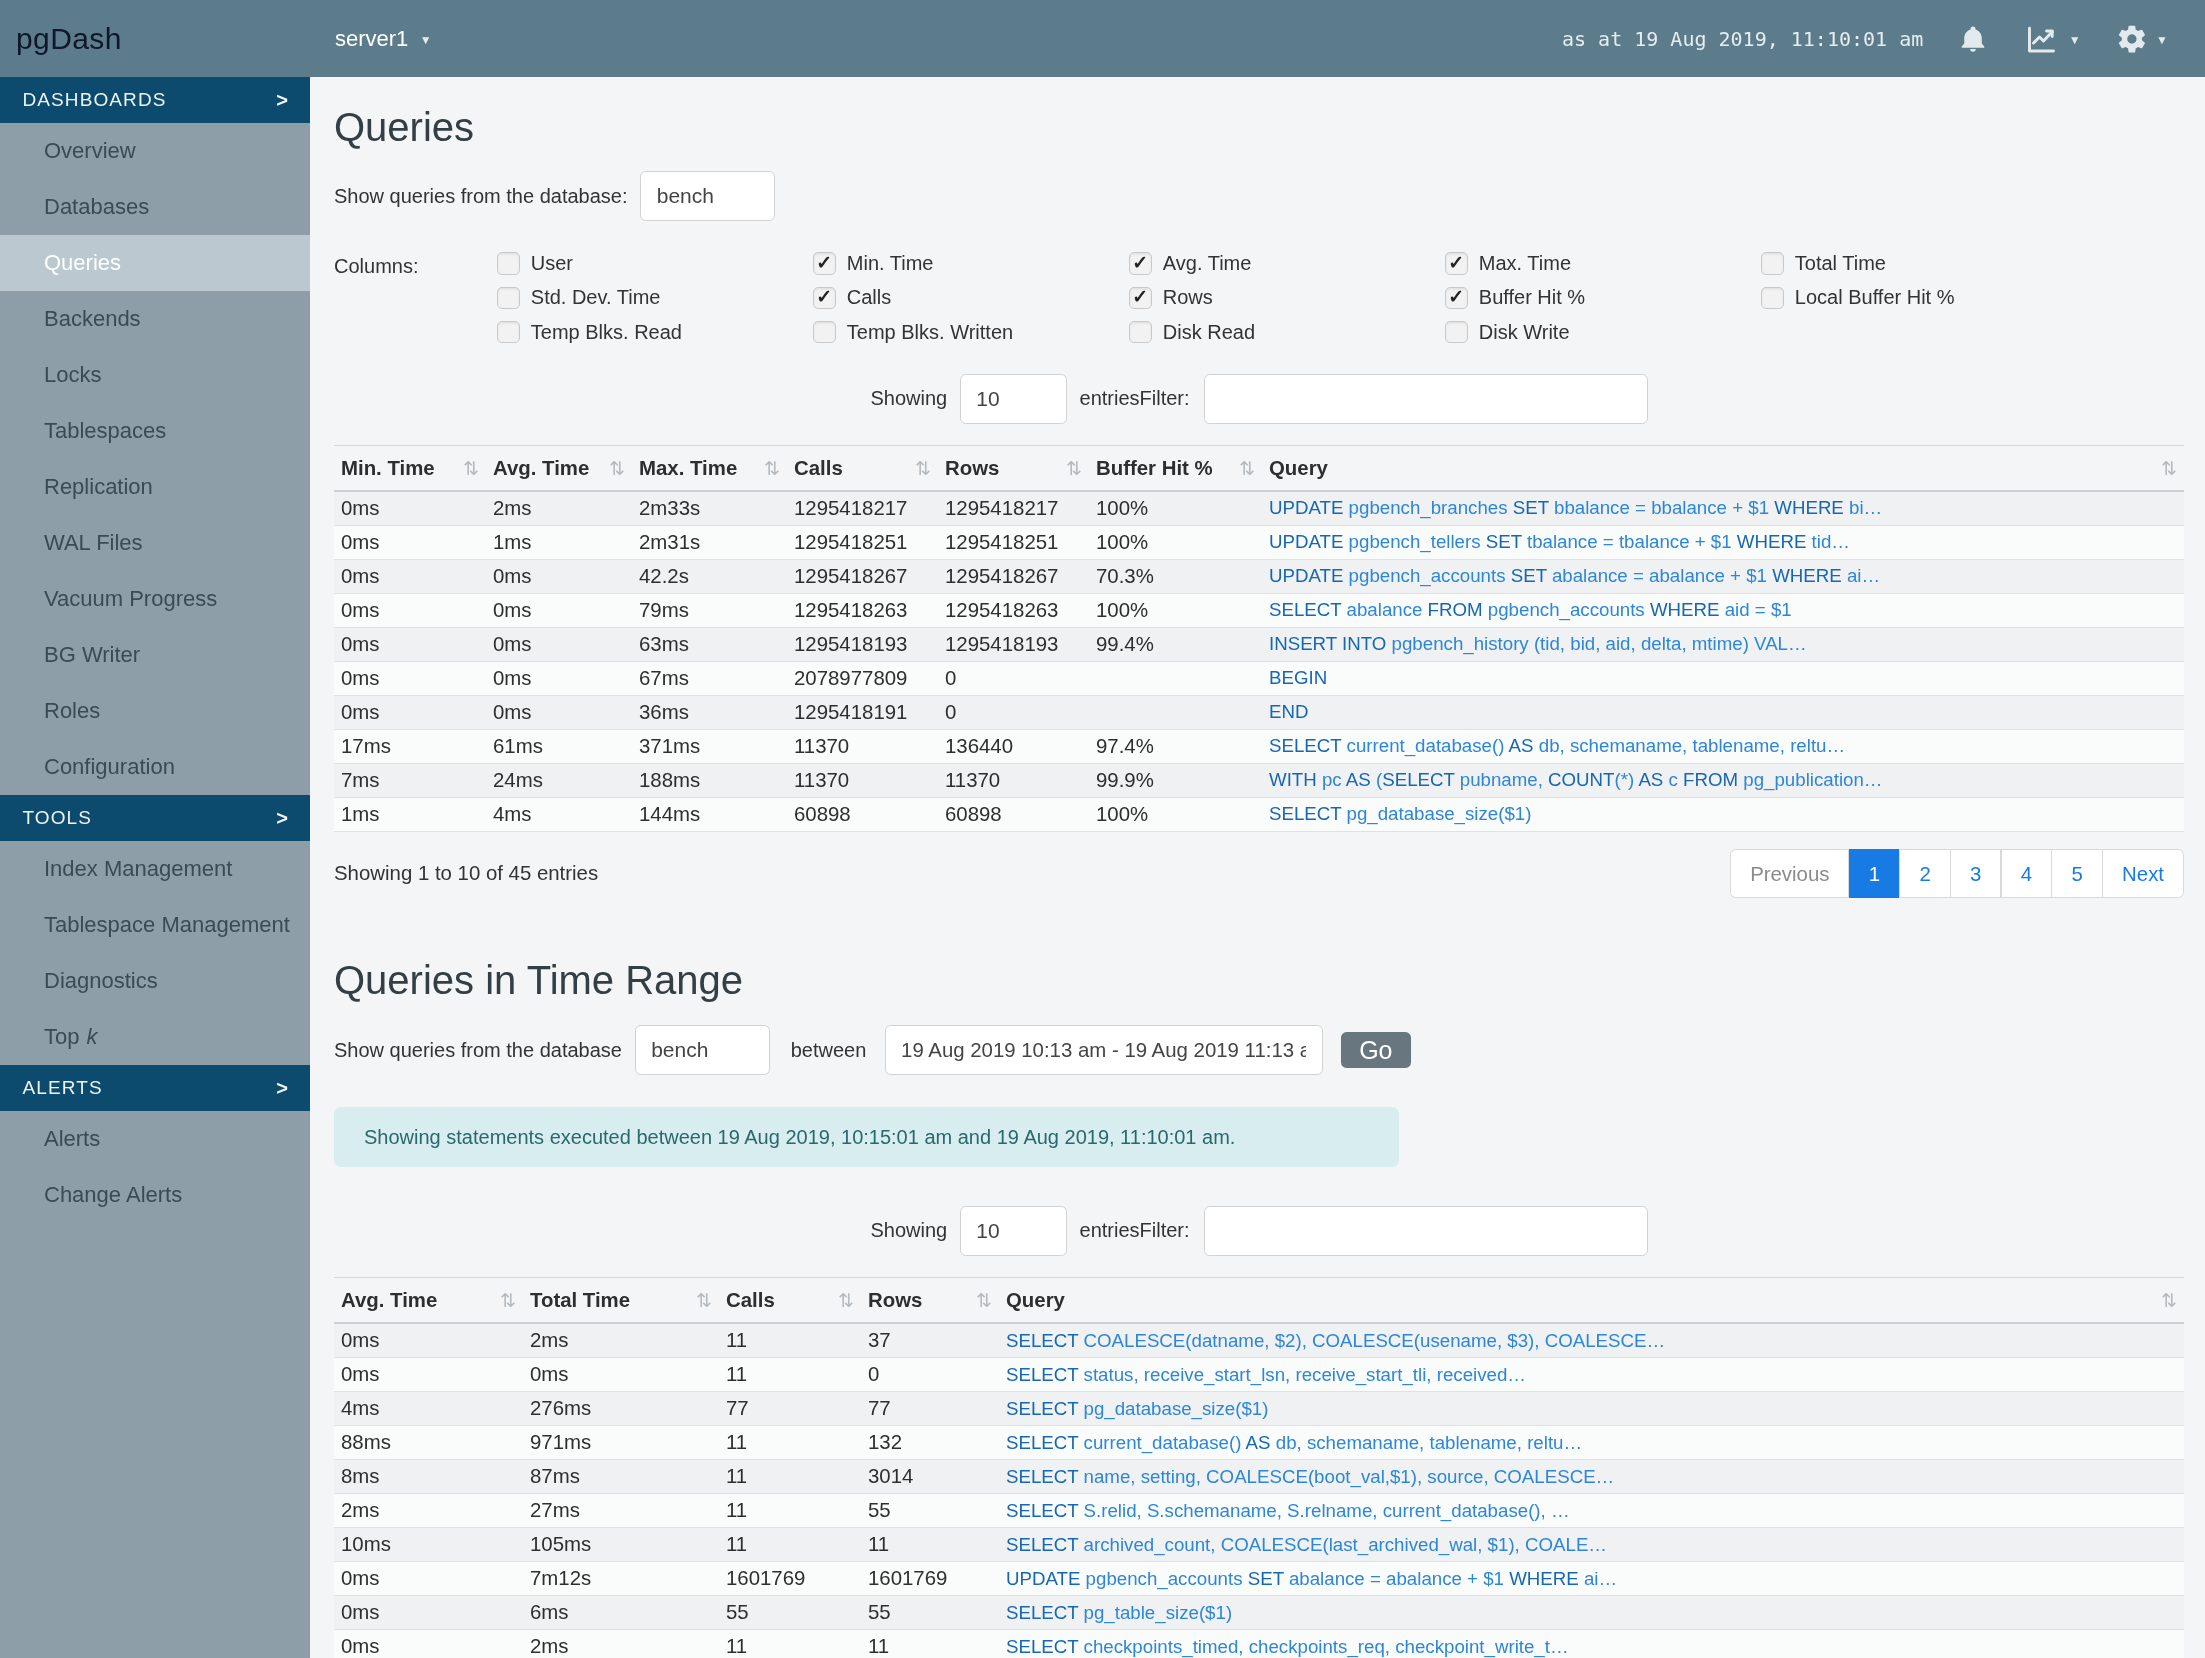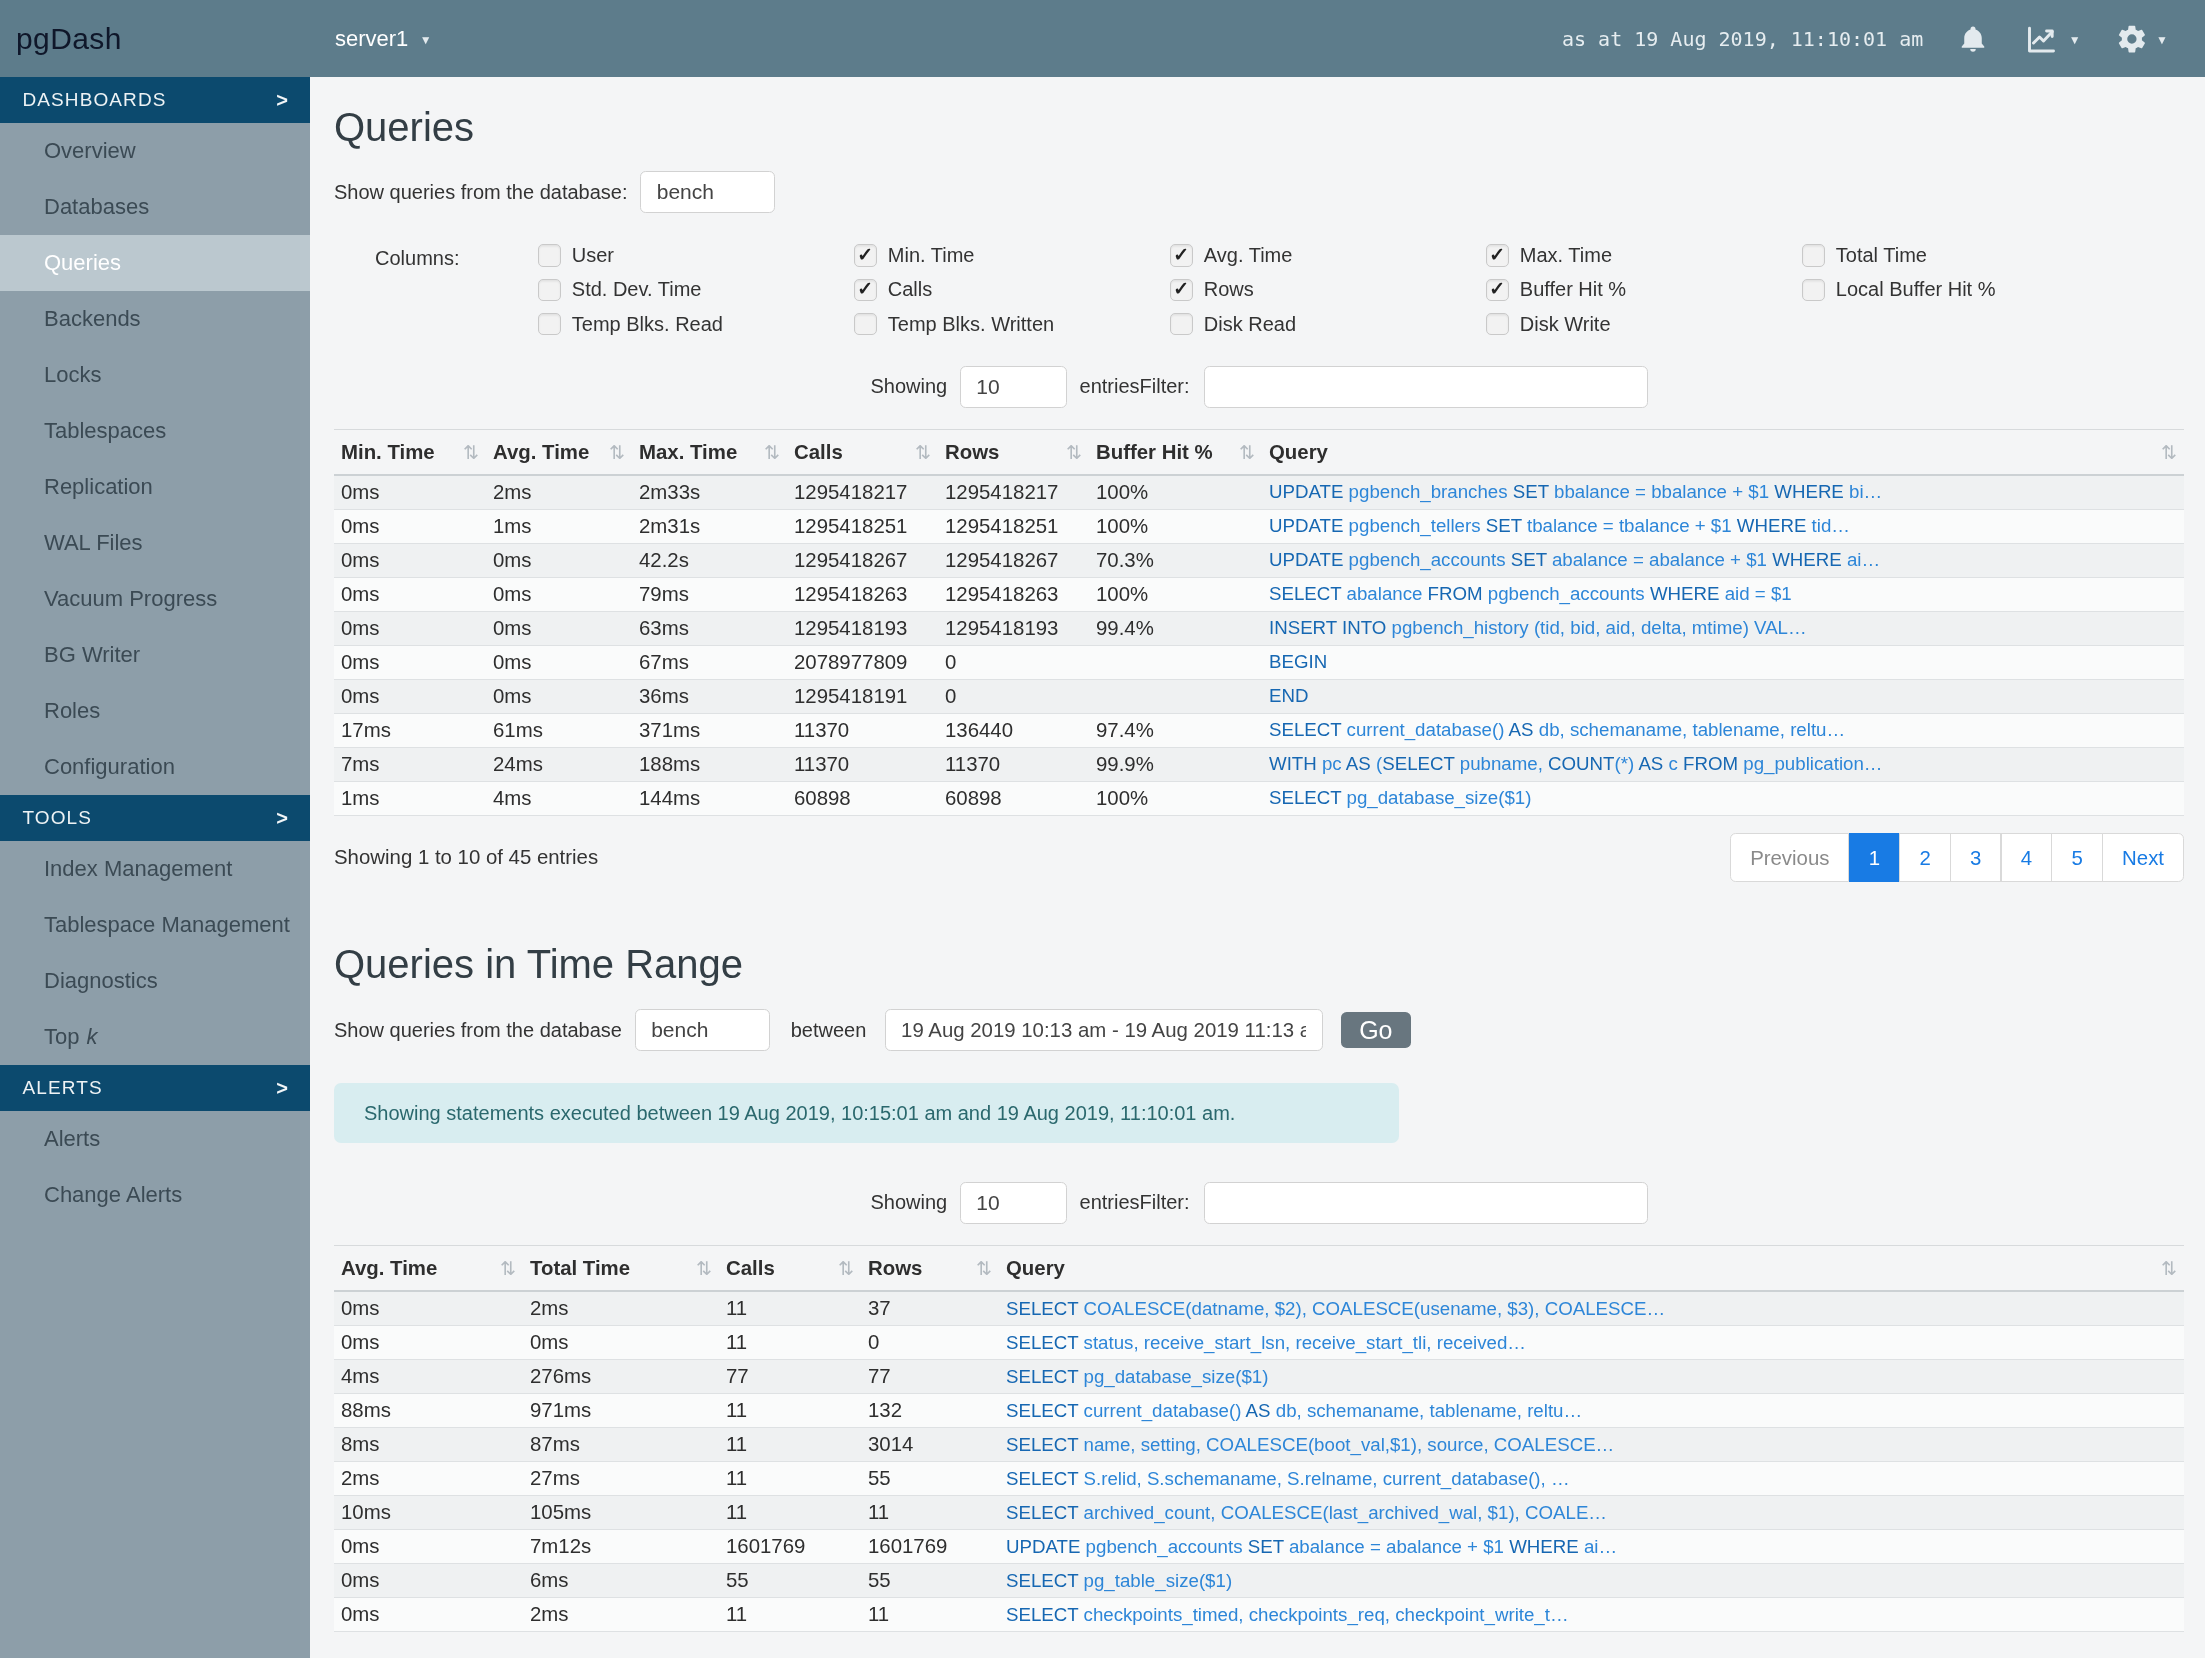--- a/index.html
+++ b/index.html
@@ -27,24 +27,24 @@
     display:flex; align-items:center; justify-content:space-between; padding:0 21px 0 22.5px; cursor:pointer; }
   .side-section .chev { font-size:20px; font-weight:700; color:#f2f6f8; }
   .side-item { height:56px; display:flex; align-items:center; padding-left:44px; font-size:22px; color:#3b4a54; cursor:pointer; }
   .side-item.active { background:#bbc8cf; color:#fff; }
   .side-item i { font-style:italic; margin-left:7px; }
   .content { flex:1; padding:0 21px 0 24px; overflow:hidden; }
   
   h1 { font-size:40px; font-weight:400; color:#333e45; margin:27px 0 0; line-height:1.15; }
   h1.second { margin-top:59px; }
   .db-row { margin-top:21px; display:flex; align-items:center; font-size:20px; color:#333; }
-  .text-input { border:1.4px solid #d2d2d2; border-radius:5.6px; height:42px; font-size:21px;
+  .text-input { border:1.4px solid #d2d2d2; border-radius:5.6px; height:50px; font-size:21px;
     font-family:"Liberation Sans", sans-serif; color:#444; padding:0 15.5px; background:#fff; outline:none; }
   .db-input { width:135px; margin-left:12.7px; }
-  .columns-row { margin-top:31px; display:flex; font-size:20px; color:#333;margin-left:41px; }
+  .columns-row { margin-top:31px; display:flex; font-size:20px; color:#333; }
   .columns-label { width:163px; flex:none; padding-top:2.8px; }
   .checkbox-grid { display:flex; }
   .cb-col { width:316px; display:flex; flex-direction:column; gap:11.3px; }
   .cb-item { display:flex; align-items:center; gap:11.3px; }
   .cb-box { width:22.5px; height:22.5px; flex:none; border:1.4px solid #c9c9c9; border-radius:5px; background:#f2f2f2;
     box-shadow:inset 0 1.4px 2.1px rgba(0,0,0,.07); display:flex; align-items:center; justify-content:center; cursor:pointer; }
   .cb-box.checked::after { content:"✓"; font-size:19px; font-weight:700; color:#222; margin-top:-2.1px; }
   .list-controls { margin-top:30px; display:flex; justify-content:center; align-items:center; font-size:20px; color:#333; }
   .showing { display:flex; align-items:center; }
   .showing-input { width:107px; margin:0 12.7px; }

